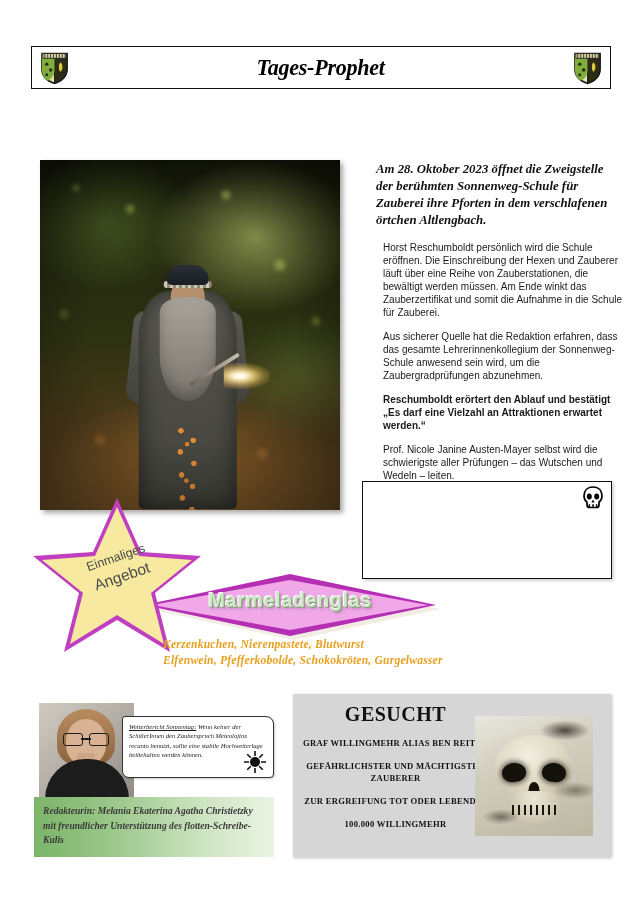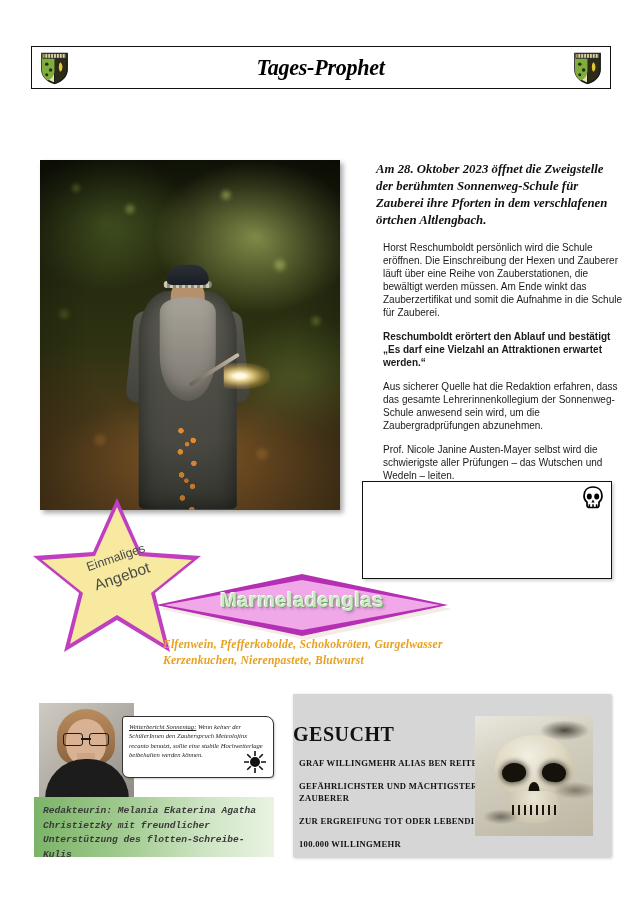--- a/index.html
+++ b/index.html
@@ -308,21 +308,21 @@
     font-size: 12.5px;
     line-height: 19px;
     color: #4a4a4a;
     transform: rotate(-19deg);
     text-align: center;
   }
   .star-label .l2 { font-size: 15.5px; }
 
   .diamond-wrap {
     position: absolute;
-    left: 152px;
+    left: 140px;
     top: 570px;
     width: 300px;
     height: 70px;
   }
   .diamond-label {
     position: absolute;
     left: 0; right: 0;
     top: 19px;
     text-align: center;
     font-family: "Liberation Sans", sans-serif;
@@ -432,44 +432,44 @@
     position: absolute;
     left: 34px;
     top: 797px;
     width: 240px;
     height: 60px;
     background: linear-gradient(90deg, #7bb468 0%, #9ec98d 35%, #cfe5c4 72%, #eaf3e3 100%);
     box-sizing: border-box;
     padding: 7px 9px;
   }
   .editor-text {
-    font-family: Liberation Mono, monospace;
+    font-family: Liberation Serif, serif;
     font-style: italic;
     font-weight: bold;
     font-size: 9.6px;
     line-height: 14.5px;
     color: #3a3a3a;
   }
 
   
   .gesucht {
     position: absolute;
     left: 293px;
     top: 694px;
     width: 318px;
     height: 163px;
     background: #d6d6d6;
     box-sizing: border-box;
     box-shadow: 1px 1px 3px rgba(0,0,0,.25);
   }
   .gesucht-inner {
     position: absolute;
-    left: 0; top: 7px; width: 205px; height: 100%;
-    padding-top: 22px;
-    text-align: left;
+    left: 0; top: 0; width: 205px; height: 100%;
+    padding-top: 9px;
+    text-align: center;
   }
   .gesucht-title {
     font-family: "Liberation Serif", serif;
     font-weight: bold;
     font-size: 20px;
     letter-spacing: 0.5px;
     color: #111;
     margin-bottom: 11px;
   }
   .gesucht-line {
@@ -584,22 +584,22 @@
       <div class="wz-wand"></div>
       <div class="wz-spark"></div>
       <div class="wz-runes"></div>
     </div>
     <div class="photo-vignette"></div>
   </div>
 
   <div class="rightcol">
     <p class="lead-para">Am 28. Oktober 2023 öffnet die Zweigstelle der berühmten Sonnenweg-Schule für Zauberei ihre Pforten in dem verschlafenen örtchen Altlengbach.</p>
     <p class="body-para">Horst Reschumboldt persönlich wird die Schule eröffnen. Die Einschreibung der Hexen und Zauberer läuft über eine Reihe von Zauberstationen, die bewältigt werden müssen. Am Ende winkt das Zauberzertifikat und somit die Aufnahme in die Schule für Zauberei.</p>
+    <p class="body-para">Aus sicherer Quelle hat die Redaktion erfahren, dass das gesamte Lehrerinnenkollegium der Sonnenweg-Schule anwesend sein wird, um die Zaubergradprüfungen abzunehmen.</p>
     <p class="body-para bold">Reschumboldt erörtert den Ablauf und bestätigt „Es darf eine Vielzahl an Attraktionen erwartet werden.“</p>
-    <p class="body-para">Aus sicherer Quelle hat die Redaktion erfahren, dass das gesamte Lehrerinnenkollegium der Sonnenweg-Schule anwesend sein wird, um die Zaubergradprüfungen abzunehmen.</p>
     <p class="body-para">Prof. Nicole Janine Austen-Mayer selbst wird die schwierigste aller Prüfungen – das Wutschen und Wedeln – leiten.</p>
   </div>
 
   <div class="warnbox">
     <span class="skull-icon">
       <svg viewBox="0 0 22 24" width="22" height="24">
         <path d="M11 1 C5 1 2 5 2 10 C2 13 3.5 15 5 16.2 V19 C5 20.4 6.2 21.5 7.6 21.5 H14.4 C15.8 21.5 17 20.4 17 19 V16.2 C18.5 15 20 13 20 10 C20 5 17 1 11 1 Z" fill="#fff" stroke="#000" stroke-width="1.7"></path>
         <ellipse cx="7.3" cy="10.5" rx="2.5" ry="2.9" fill="#000"></ellipse>
         <ellipse cx="14.7" cy="10.5" rx="2.5" ry="2.9" fill="#000"></ellipse>
         <path d="M11 13.6 L9.4 16.4 H12.6 Z" fill="#000"></path>
@@ -624,22 +624,22 @@
         <polygon points="95,4 119,58 179,62 133,99 148,158 95,126 42,158 57,99 11,62 71,58" fill="#c03fc0"></polygon>
         <polygon points="95,13 117,62 170,66 129,99 142,150 95,121 48,150 61,99 20,66 73,62" fill="#f7eaa0"></polygon>
       </svg>
       <div class="star-label">
         <div class="l1">Einmaliges</div>
         <div class="l2">Angebot</div>
       </div>
     </div>
 
     <div class="product-list">
+      <div>Kerzenkuchen, Nierenpastete, Blutwurst</div>
       <div>Elfenwein, Pfefferkobolde, Schokokröten, Gurgelwasser</div>
-      <div>Kerzenkuchen, Nierenpastete, Blutwurst</div>
     </div>
   </div>
 
   <div class="editor-photo">
     <div class="ed-wall"></div>
     <div class="ed-hair"></div>
     <div class="ed-face"></div>
     <div class="ed-glasses">
         <i></i>
         <b></b>

